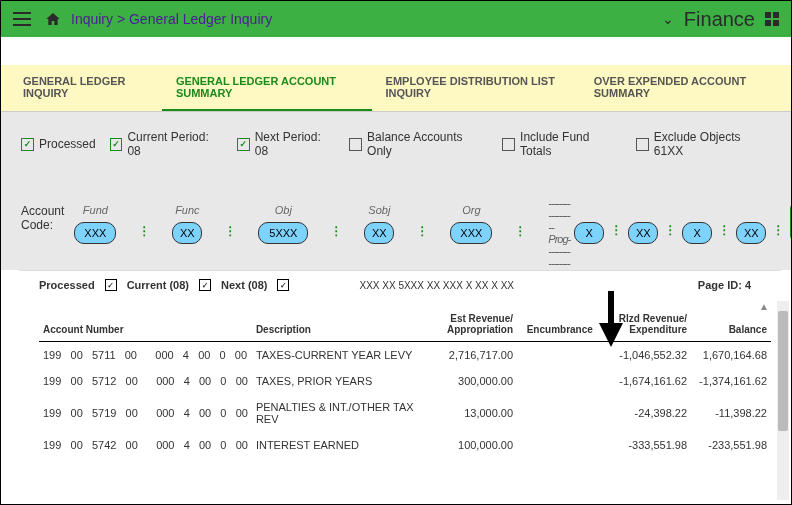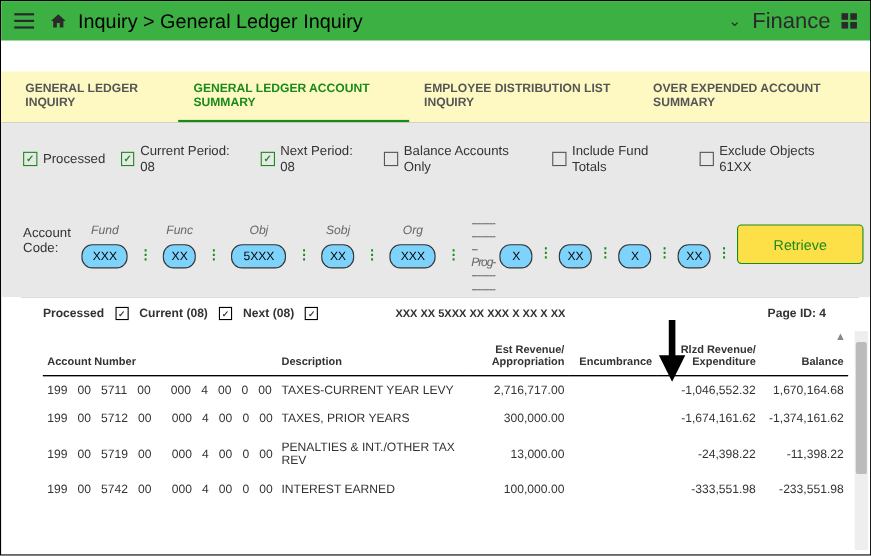--- a/index.html
+++ b/index.html
@@ -1,21 +1,21 @@
 <!DOCTYPE html>
 <html><head>
 <meta charset="utf-8">
 <style>
 * { box-sizing: border-box; margin: 0; padding: 0; }
 body { font-family: Arial, sans-serif; font-size: 12px; color: #333; background: #fff; width: 792px; height: 505px; overflow: hidden; border: 1px solid #000; position: relative; }
 .topbar { background: #3cb043; height: 36px; display: flex; align-items: center; padding: 0 12px; color: #2a2a2a; }
 .hamburger { width: 18px; height: 14px; display: flex; flex-direction: column; justify-content: space-between; margin-right: 14px; cursor: pointer; }
 .hamburger span { height: 2px; background: #2a2a2a; }
 .home-icon { width: 16px; height: 16px; margin-right: 10px; cursor: pointer; }
-.breadcrumb { font-size: 18px; color: #000000; }
+.breadcrumb { font-size: 14px; color: #4c1d95; }
 .topbar-right { margin-left: auto; display: flex; align-items: center; gap: 10px; }
 .chevron-down { font-size: 14px; }
 .module-name { font-size: 20px; font-weight: 400; }
 .apps-icon { width: 14px; height: 14px; display: grid; grid-template-columns: 1fr 1fr; grid-template-rows: 1fr 1fr; gap: 2px; }
 .apps-icon span { background: #2a2a2a; }
 .whitebar { height: 28px; background: #fff; }
 .tabs { display: flex; background: #fef9c3; border-bottom: 1px solid #ccc; padding: 0 8px; }
 .tab { padding: 10px 14px; font-size: 11px; font-weight: bold; color: #555; cursor: pointer; border-bottom: 2px solid transparent; }
 .tab.active { color: #1a8a1a; border-bottom: 2px solid #1a8a1a; }
 .filters { background: #e8e8e8; padding: 18px 20px 8px 20px; }
@@ -30,21 +30,21 @@
 .acct-input { border: 1.5px solid #333; border-radius: 10px; padding: 4px 6px; font-size: 11px; text-align: center; width: 42px; background: #7dd3fc; }
 .acct-input.sm { width: 30px; }
 .acct-input.md { width: 50px; }
 .dash-sep { font-style: italic; font-size: 11px; color: #666; letter-spacing: -1px; height: 14px; display:flex; align-items:center; }
 .dots { color: #1a8a1a; font-weight: bold; padding-bottom: 6px; cursor: pointer; }
 .action-buttons { display: flex; gap: 12px; margin-left: auto; padding-bottom: 4px; }
 .btn { border: 1px solid #1a8a1a; color: #1a8a1a; background: #fde047; padding: 7px 32px; border-radius: 4px; font-size: 13px; cursor: pointer; }
 .report { background: #fff; margin: 0 10px 0 18px; border-top: 1px solid #ddd; padding: 8px 10px 0 20px; position: relative; }
 .report-toprow { display: flex; align-items: center; gap: 10px; font-size: 11px; font-weight: bold; margin-bottom: 16px; }
 .rchk { width: 12px; height: 12px; border: 1.5px solid #000; display: inline-flex; align-items: center; justify-content: center; font-size: 8px; }
-.mini-code { font-size: 10px; font-weight: bold; margin-left: 60px; }
+.mini-code { font-size: 10px; font-weight: normal; margin-left: 60px; }
 .page-id { margin-left: auto; font-size: 11px; font-weight: bold; padding-right: 20px; }
 .tbl { width: 100%; border-collapse: collapse; font-size: 11px; }
 .tbl th { font-weight: bold; border-bottom: 1.5px solid #000; padding: 6px 4px; font-size: 10px; vertical-align: bottom; }
 .tbl td { padding: 7px 4px; }
 .num-col { text-align: right; }
 .acct-col { text-align: left; white-space: pre; font-family: Arial; letter-spacing: 0px; }
 .desc-col { text-align: left; }
 .arrow { position: absolute; top: 288px; left: 590px; width: 40px; height: 60px; z-index: 100; }
 .scrollbar-v { position: absolute; right: 2px; top: 300px; bottom: 4px; width: 12px; background: #eee; }
 .scrollbar-v .thumb { position: absolute; top: 10px; width: 10px; left: 1px; height: 120px; background: #bbb; border-radius: 2px; }
@@ -110,21 +110,21 @@
           <span>Include Fund Totals</span>
         </div>
         <div class="chk">
           <div class="chk-box unchecked"></div>
           <span>Exclude Objects 61XX</span>
         </div>
       </div>
   </div>
   <div class="acct-row">
     <div class="acct-label">Account Code:</div>
-    <div id="acct-groups" style="display:flex;align-items:flex-end;gap:10px;">
+    <div id="acct-groups" style="display:flex;align-items:flex-end;gap:22px;">
         <div class="acct-group">
           <div class="acct-header">Fund</div>
           <input class="acct-input " value="XXX" style="">
         </div>
         <span class="dots">⋮</span>
         <div class="acct-group">
           <div class="acct-header">Func</div>
           <input class="acct-input sm" value="XX" style="">
         </div>
         <span class="dots">⋮</span>

